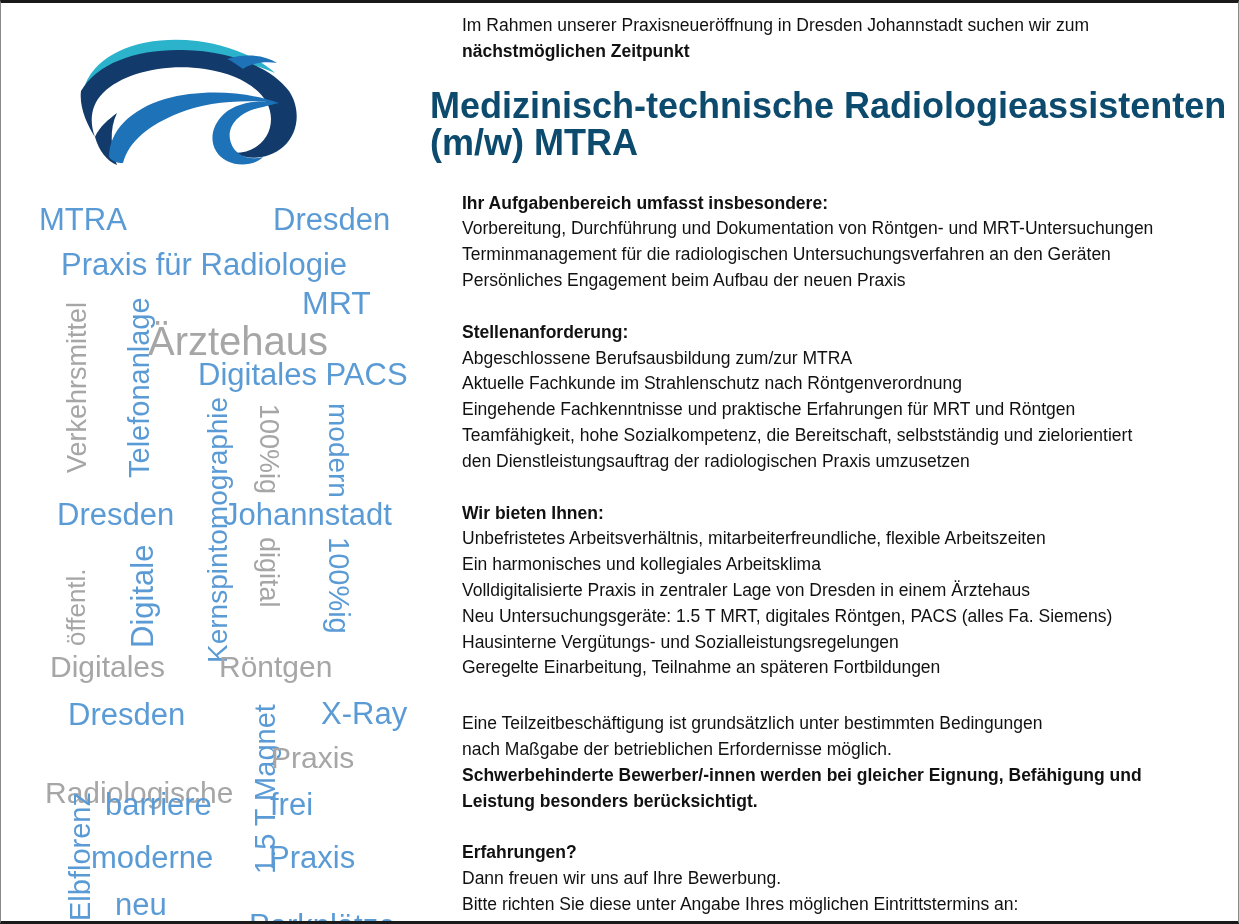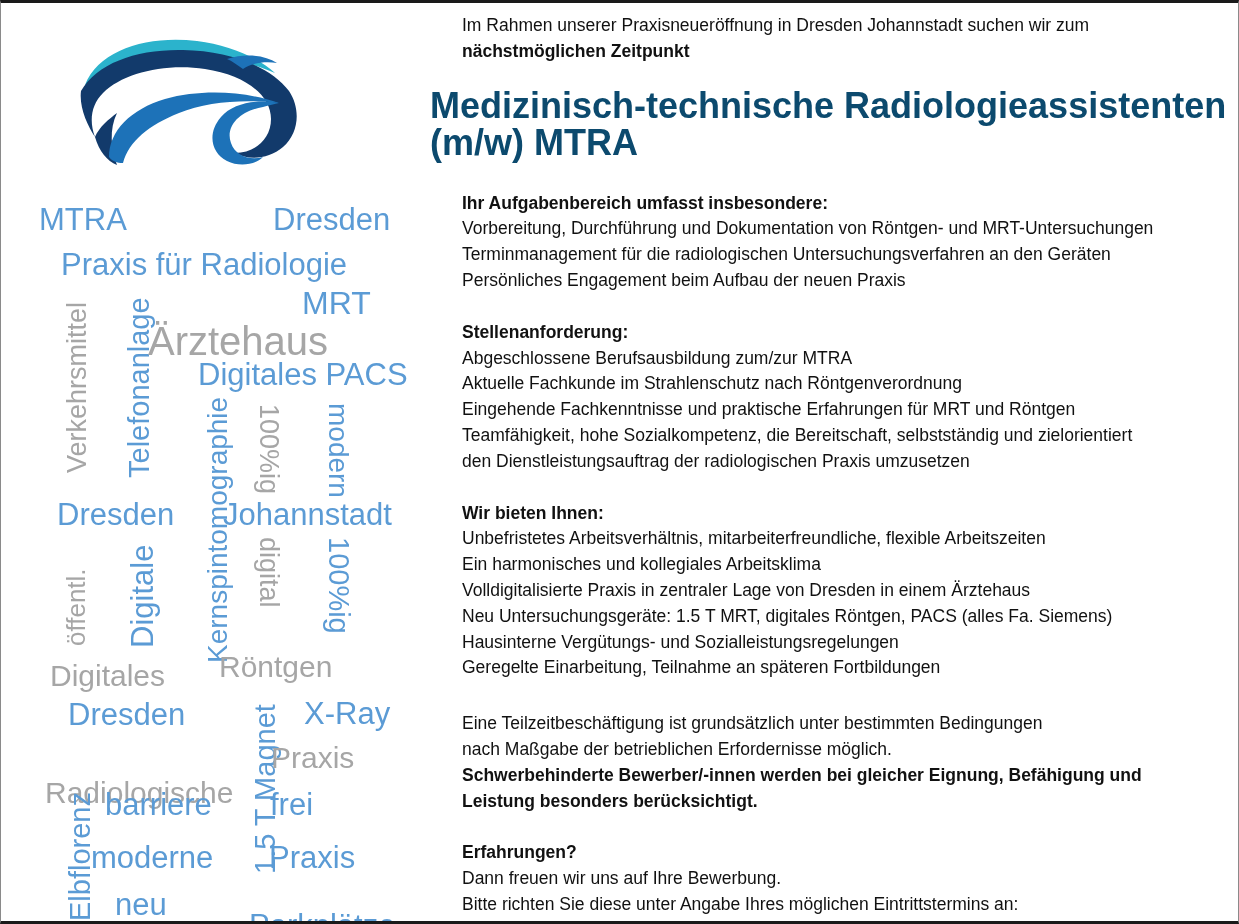--- a/index.html
+++ b/index.html
@@ -129,24 +129,24 @@
         <span class="wc blue" style="left: 197px; top: 356px; font-size: 31px;">Digitales PACS</span>
         <span class="wc blue rot-ccw" style="left: 203px; top: 660px; font-size: 28px;">Kernspintomographie</span>
         <span class="wc gray rot-cw" style="left: 281px; top: 401px; font-size: 27px;">100%ig</span>
         <span class="wc blue rot-cw" style="left: 351px; top: 400px; font-size: 28px;">modern</span>
         <span class="wc blue" style="left: 56px; top: 496px; font-size: 31px;">Dresden</span>
         <span class="wc blue" style="left: 222px; top: 496px; font-size: 31px;">Johannstadt</span>
         <span class="wc gray rot-ccw" style="left: 62px; top: 643px; font-size: 26px;">öffentl.</span>
         <span class="wc blue rot-ccw" style="left: 126px; top: 645px; font-size: 31px;">Digitale</span>
         <span class="wc gray rot-cw" style="left: 281px; top: 534px; font-size: 27px;">digital</span>
         <span class="wc blue rot-cw" style="left: 352px; top: 534px; font-size: 29px;">100%ig</span>
-        <span class="wc gray" style="left: 49px; top: 649px; font-size: 30px; margin-top: 9px;">Digitales</span>
+        <span class="wc gray" style="left: 49px; top: 649px; font-size: 30px;">Digitales</span>
         <span class="wc gray" style="left: 218px; top: 649px; font-size: 30px;">Röntgen</span>
         <span class="wc blue" style="left: 67px; top: 696px; font-size: 31px;">Dresden</span>
-        <span class="wc blue" style="left: 303px; top: 695px; font-size: 31px;">X-Ray</span>
+        <span class="wc blue" style="left: 320px; top: 695px; font-size: 31px;">X-Ray</span>
         <span class="wc blue rot-ccw" style="left: 250px; top: 871px; font-size: 29px;">1.5 T Magnet</span>
         <span class="wc gray" style="left: 44px; top: 740px; font-size: 30px; margin-top: 35px;">Radiologische</span>
         <span class="wc gray" style="left: 270px; top: 740px; font-size: 30px;">Praxis</span>
         <span class="wc blue rot-ccw" style="left: 65px; top: 918px; font-size: 29px;">Elbflorenz</span>
         <span class="wc blue" style="left: 104px; top: 786px; font-size: 31px; text-align: center;">barriere</span>
         <span class="wc blue" style="left: 269px; top: 786px; font-size: 31px;">frei</span>
         <span class="wc blue" style="left: 90px; top: 839px; font-size: 31px;">moderne</span>
         <span class="wc blue" style="left: 268px; top: 839px; font-size: 31px;">Praxis</span>
         <span class="wc blue" style="left: 114px; top: 886px; font-size: 31px;">neu</span>
         <span class="wc blue" style="left: 248px; top: 886px; font-size: 31px; margin-top: 21px;">Parkplätze</span>

